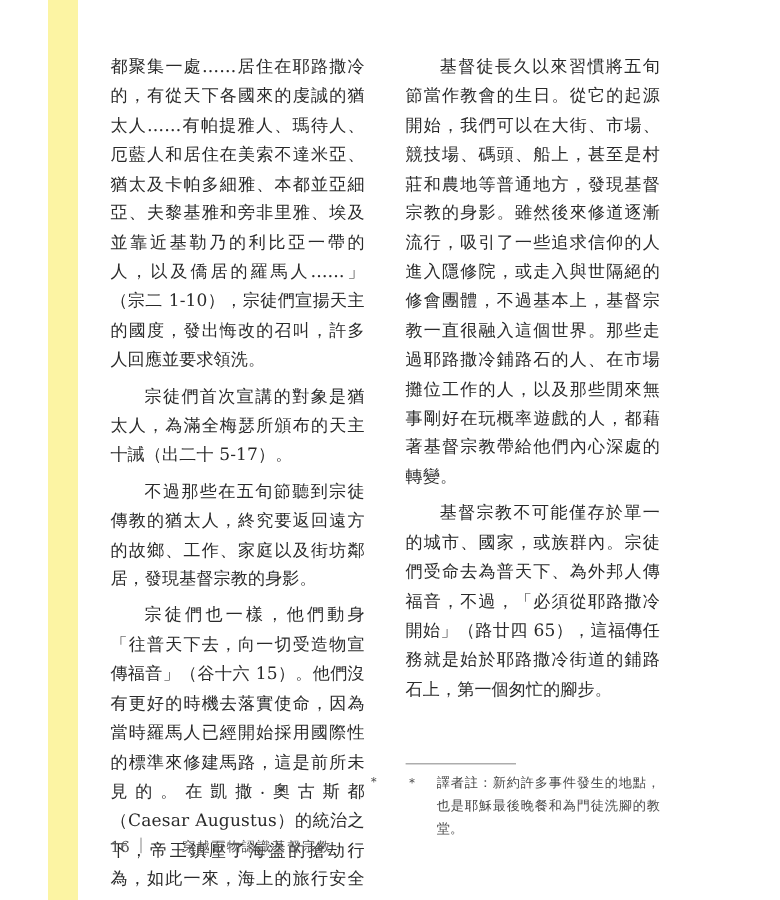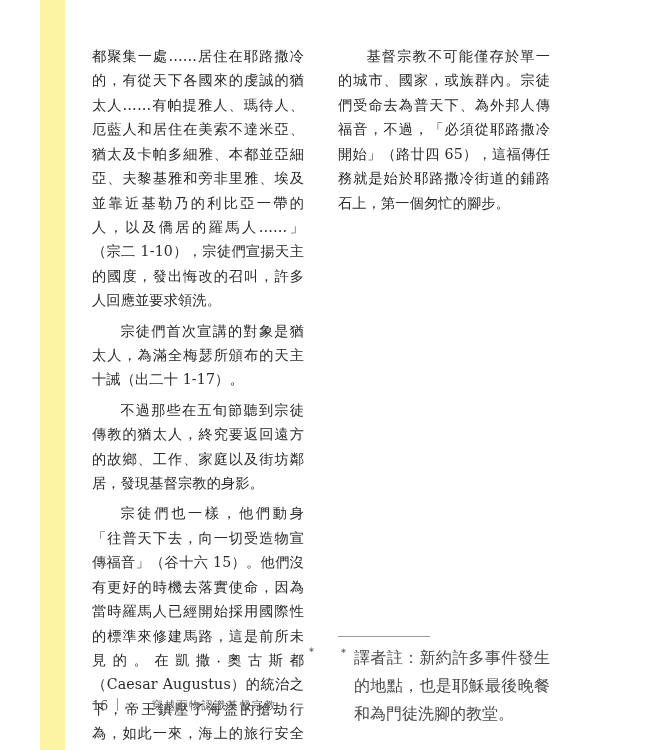--- a/index.html
+++ b/index.html
@@ -86,26 +86,27 @@
   .footnote-marker {
     flex: 0 0 auto;
     width: 16px;
     font-size: 11px;
     line-height: 1.72;
     color: #4a4a4a;
     text-align: left;
   }
   .footnote-text {
     flex: 1 1 auto;
-    font-size: 16px;
+    font-size: 11px;
     line-height: 1.74;
     color: #4a4a4a;
     text-align: justify;
     text-justify: inter-ideograph;
     font-family: Liberation Sans, sans-serif;
+    margin-left: 10px;
   }
 
   
   #body-footnote-marker {
     position: absolute;
     left: 306px;
     top: 646px;
     font-size: 11px;
     color: #4a4a4a;
     line-height: 1;
@@ -143,26 +144,27 @@
 <body>
 
 <div id="page">
 
   <div id="spine-stripe"></div>
 
   <div id="columns">
 
     <div class="col" id="col-left">
       <p class="para">都聚集一處……居住在耶路撒冷的，有從天下各國來的虔誠的猶太人……有帕提雅人、瑪待人、厄藍人和居住在美索不達米亞、猶太及卡帕多細雅、本都並亞細亞、夫黎基雅和旁非里雅、埃及並靠近基勒乃的利比亞一帶的人，以及僑居的羅馬人……」（宗二 1-10），宗徒們宣揚天主的國度，發出悔改的召叫，許多人回應並要求領洗。</p>
-      <p class="para indent">宗徒們首次宣講的對象是猶太人，為滿全梅瑟所頒布的天主十誡（出二十 1-17）。</p>
+      <p class="para indent">宗徒們首次宣講的對象是猶太人，為滿全梅瑟所頒布的天主十誡（出二十 5-17）。</p>
       <p class="para indent">不過那些在五旬節聽到宗徒傳教的猶太人，終究要返回遠方的故鄉、工作、家庭以及街坊鄰居，發現基督宗教的身影。</p>
       <p class="para indent">宗徒們也一樣，他們動身「往普天下去，向一切受造物宣傳福音」（谷十六 15）。他們沒有更好的時機去落實使命，因為當時羅馬人已經開始採用國際性的標準來修建馬路，這是前所未見的。在凱撒‧奧古斯都（Caesar Augustus）的統治之下，帝王鎮壓了海盜的搶劫行為，如此一來，海上的旅行安全許多，加上一名叫希帕路斯（Hippalus）的希臘水手發現了貿易季風，使得船隻得以在開放的海域中從紅海駛向印度半島，這一刻彷彿事先都預備好了。</p>
     </div>
 
     <div class="col" id="col-right">
+      <p class="para indent">基督徒長久以來習慣將五旬節當作教會的生日。從它的起源開始，我們可以在大街、市場、競技場、碼頭、船上，甚至是村莊和農地等普通地方，發現基督宗教的身影。雖然後來修道逐漸流行，吸引了一些追求信仰的人進入隱修院，或走入與世隔絕的修會團體，不過基本上，基督宗教一直很融入這個世界。那些走過耶路撒冷鋪路石的人、在市場攤位工作的人，以及那些閒來無事剛好在玩概率遊戲的人，都藉著基督宗教帶給他們內心深處的轉變。</p>
       <p class="para indent">基督宗教不可能僅存於單一的城市、國家，或族群內。宗徒們受命去為普天下、為外邦人傳福音，不過，「必須從耶路撒冷開始」（路廿四 65），這福傳任務就是始於耶路撒冷街道的鋪路石上，第一個匆忙的腳步。</p>
     </div>
 
   </div>
 
   <div id="body-footnote-marker">＊</div>
 
   <div id="footnote">
     <div id="footnote-rule"></div>
     <div class="footnote-row">

